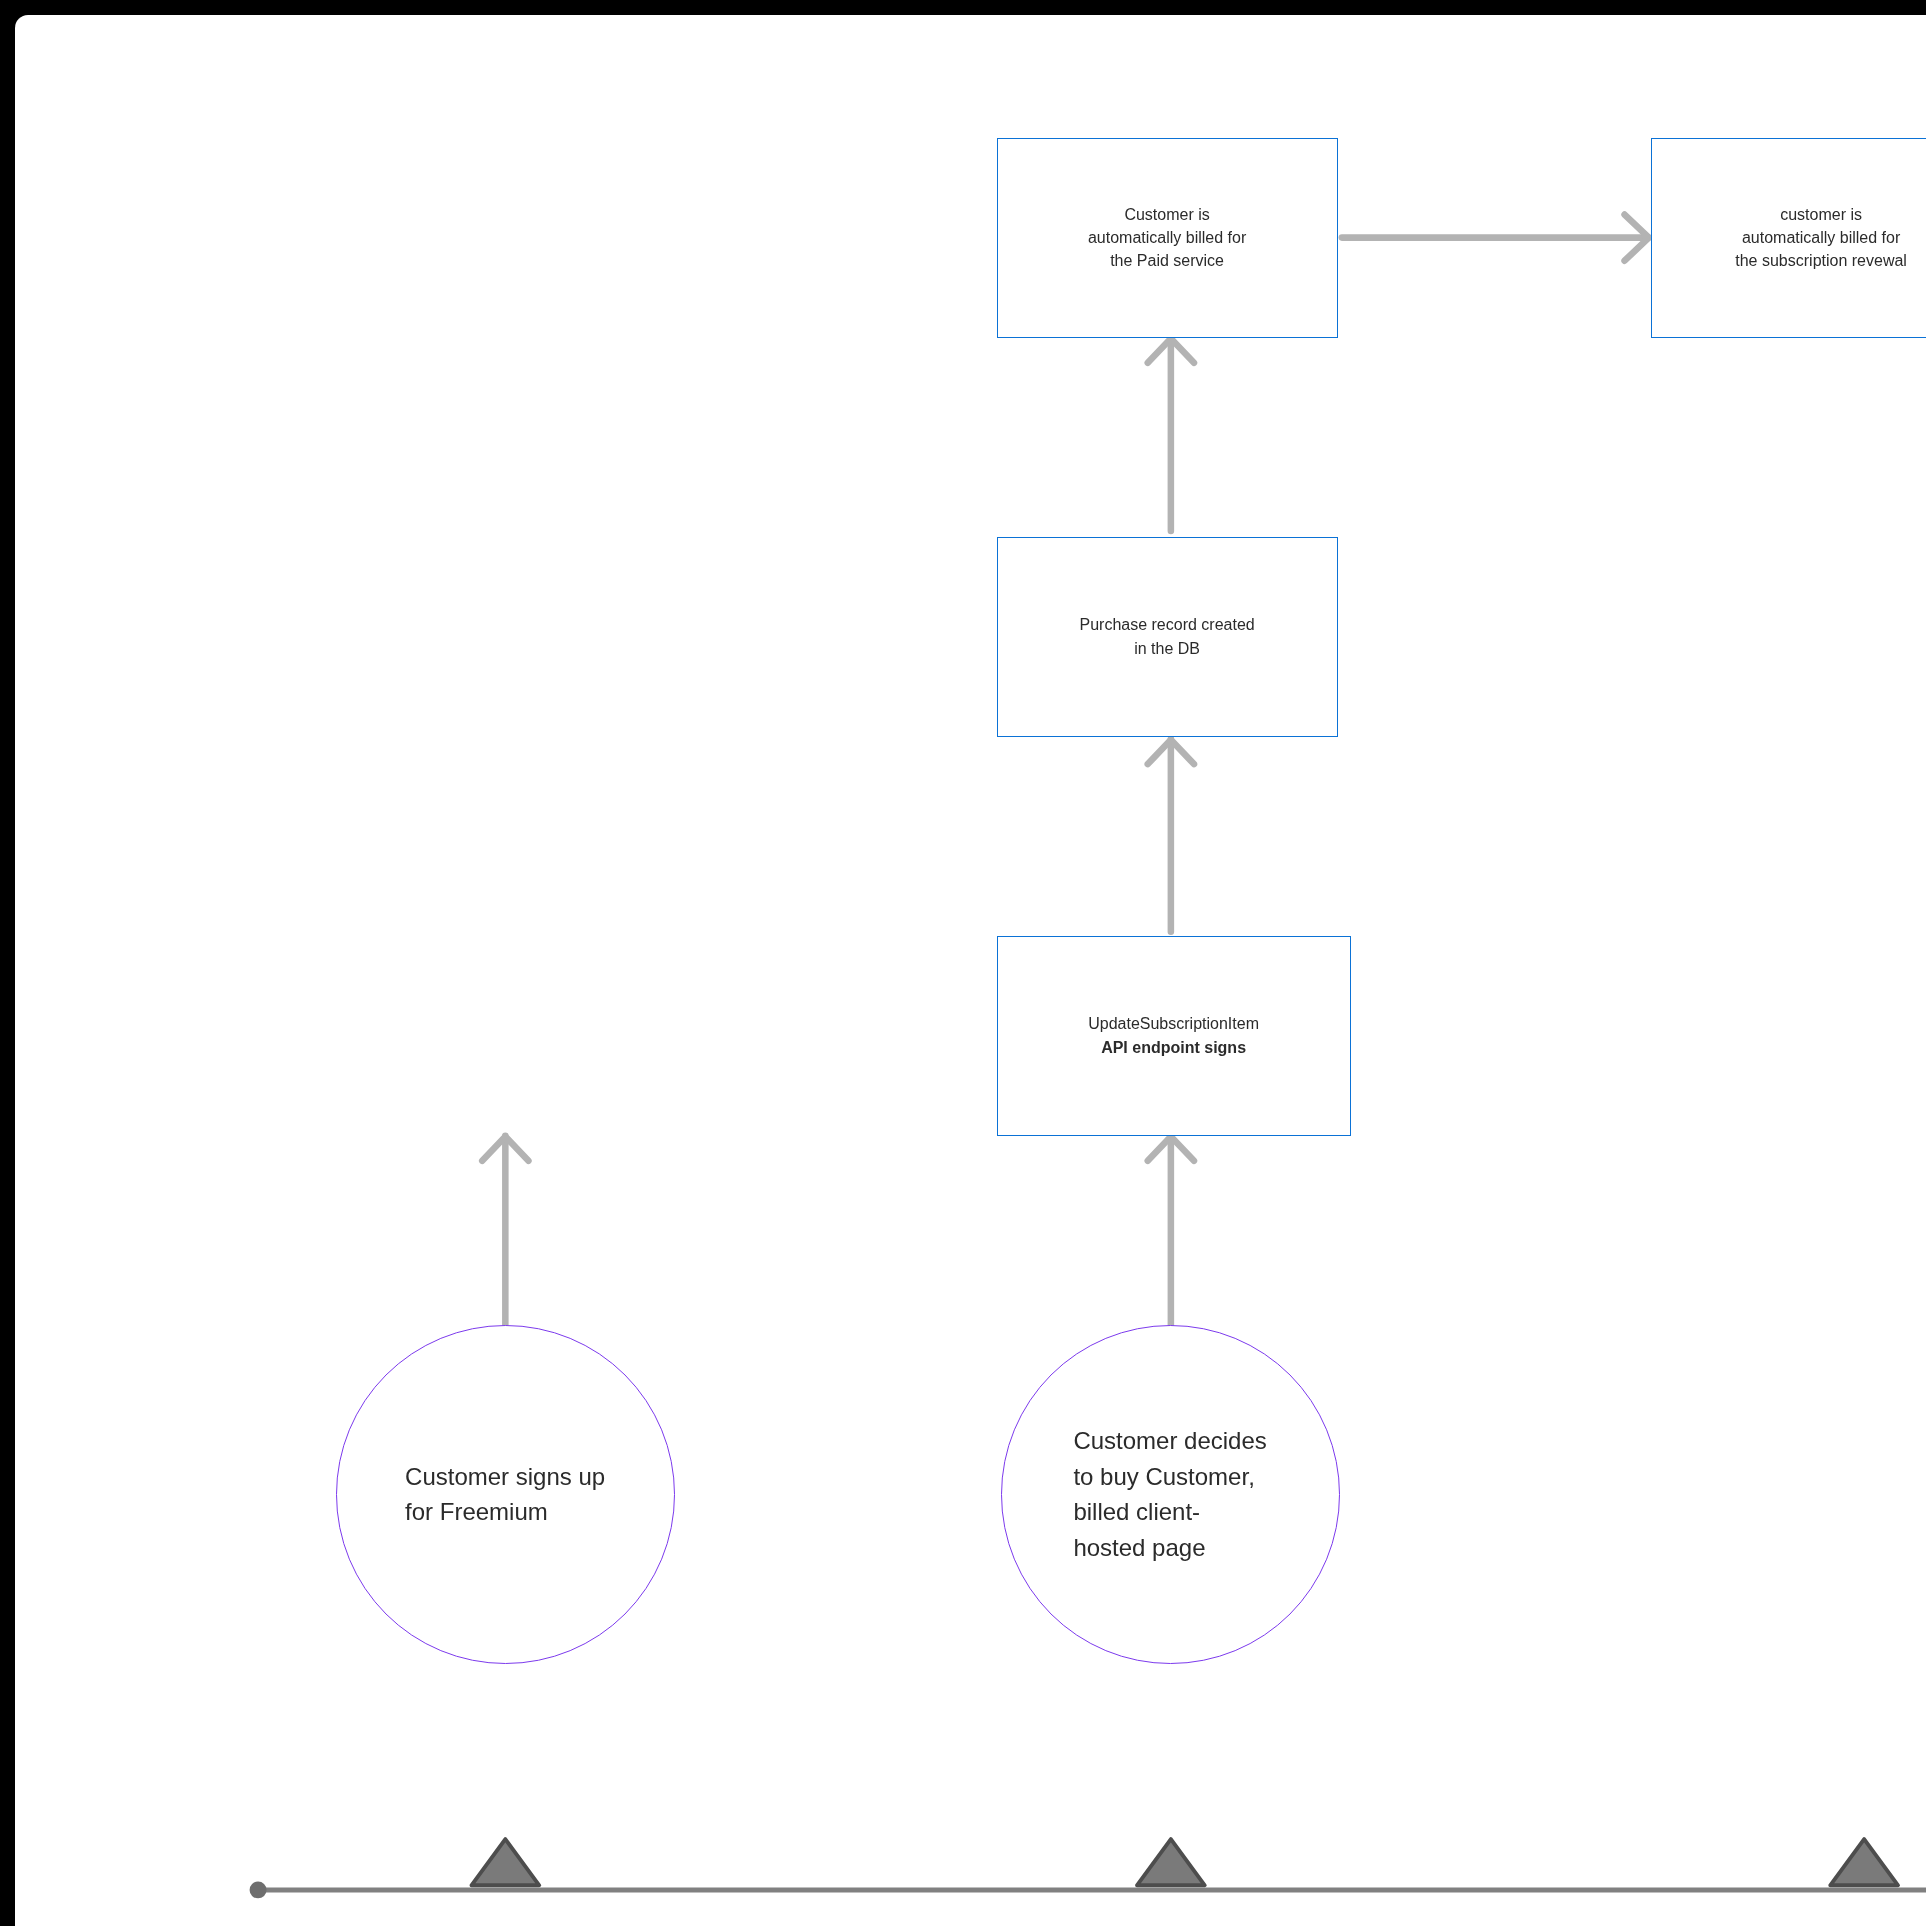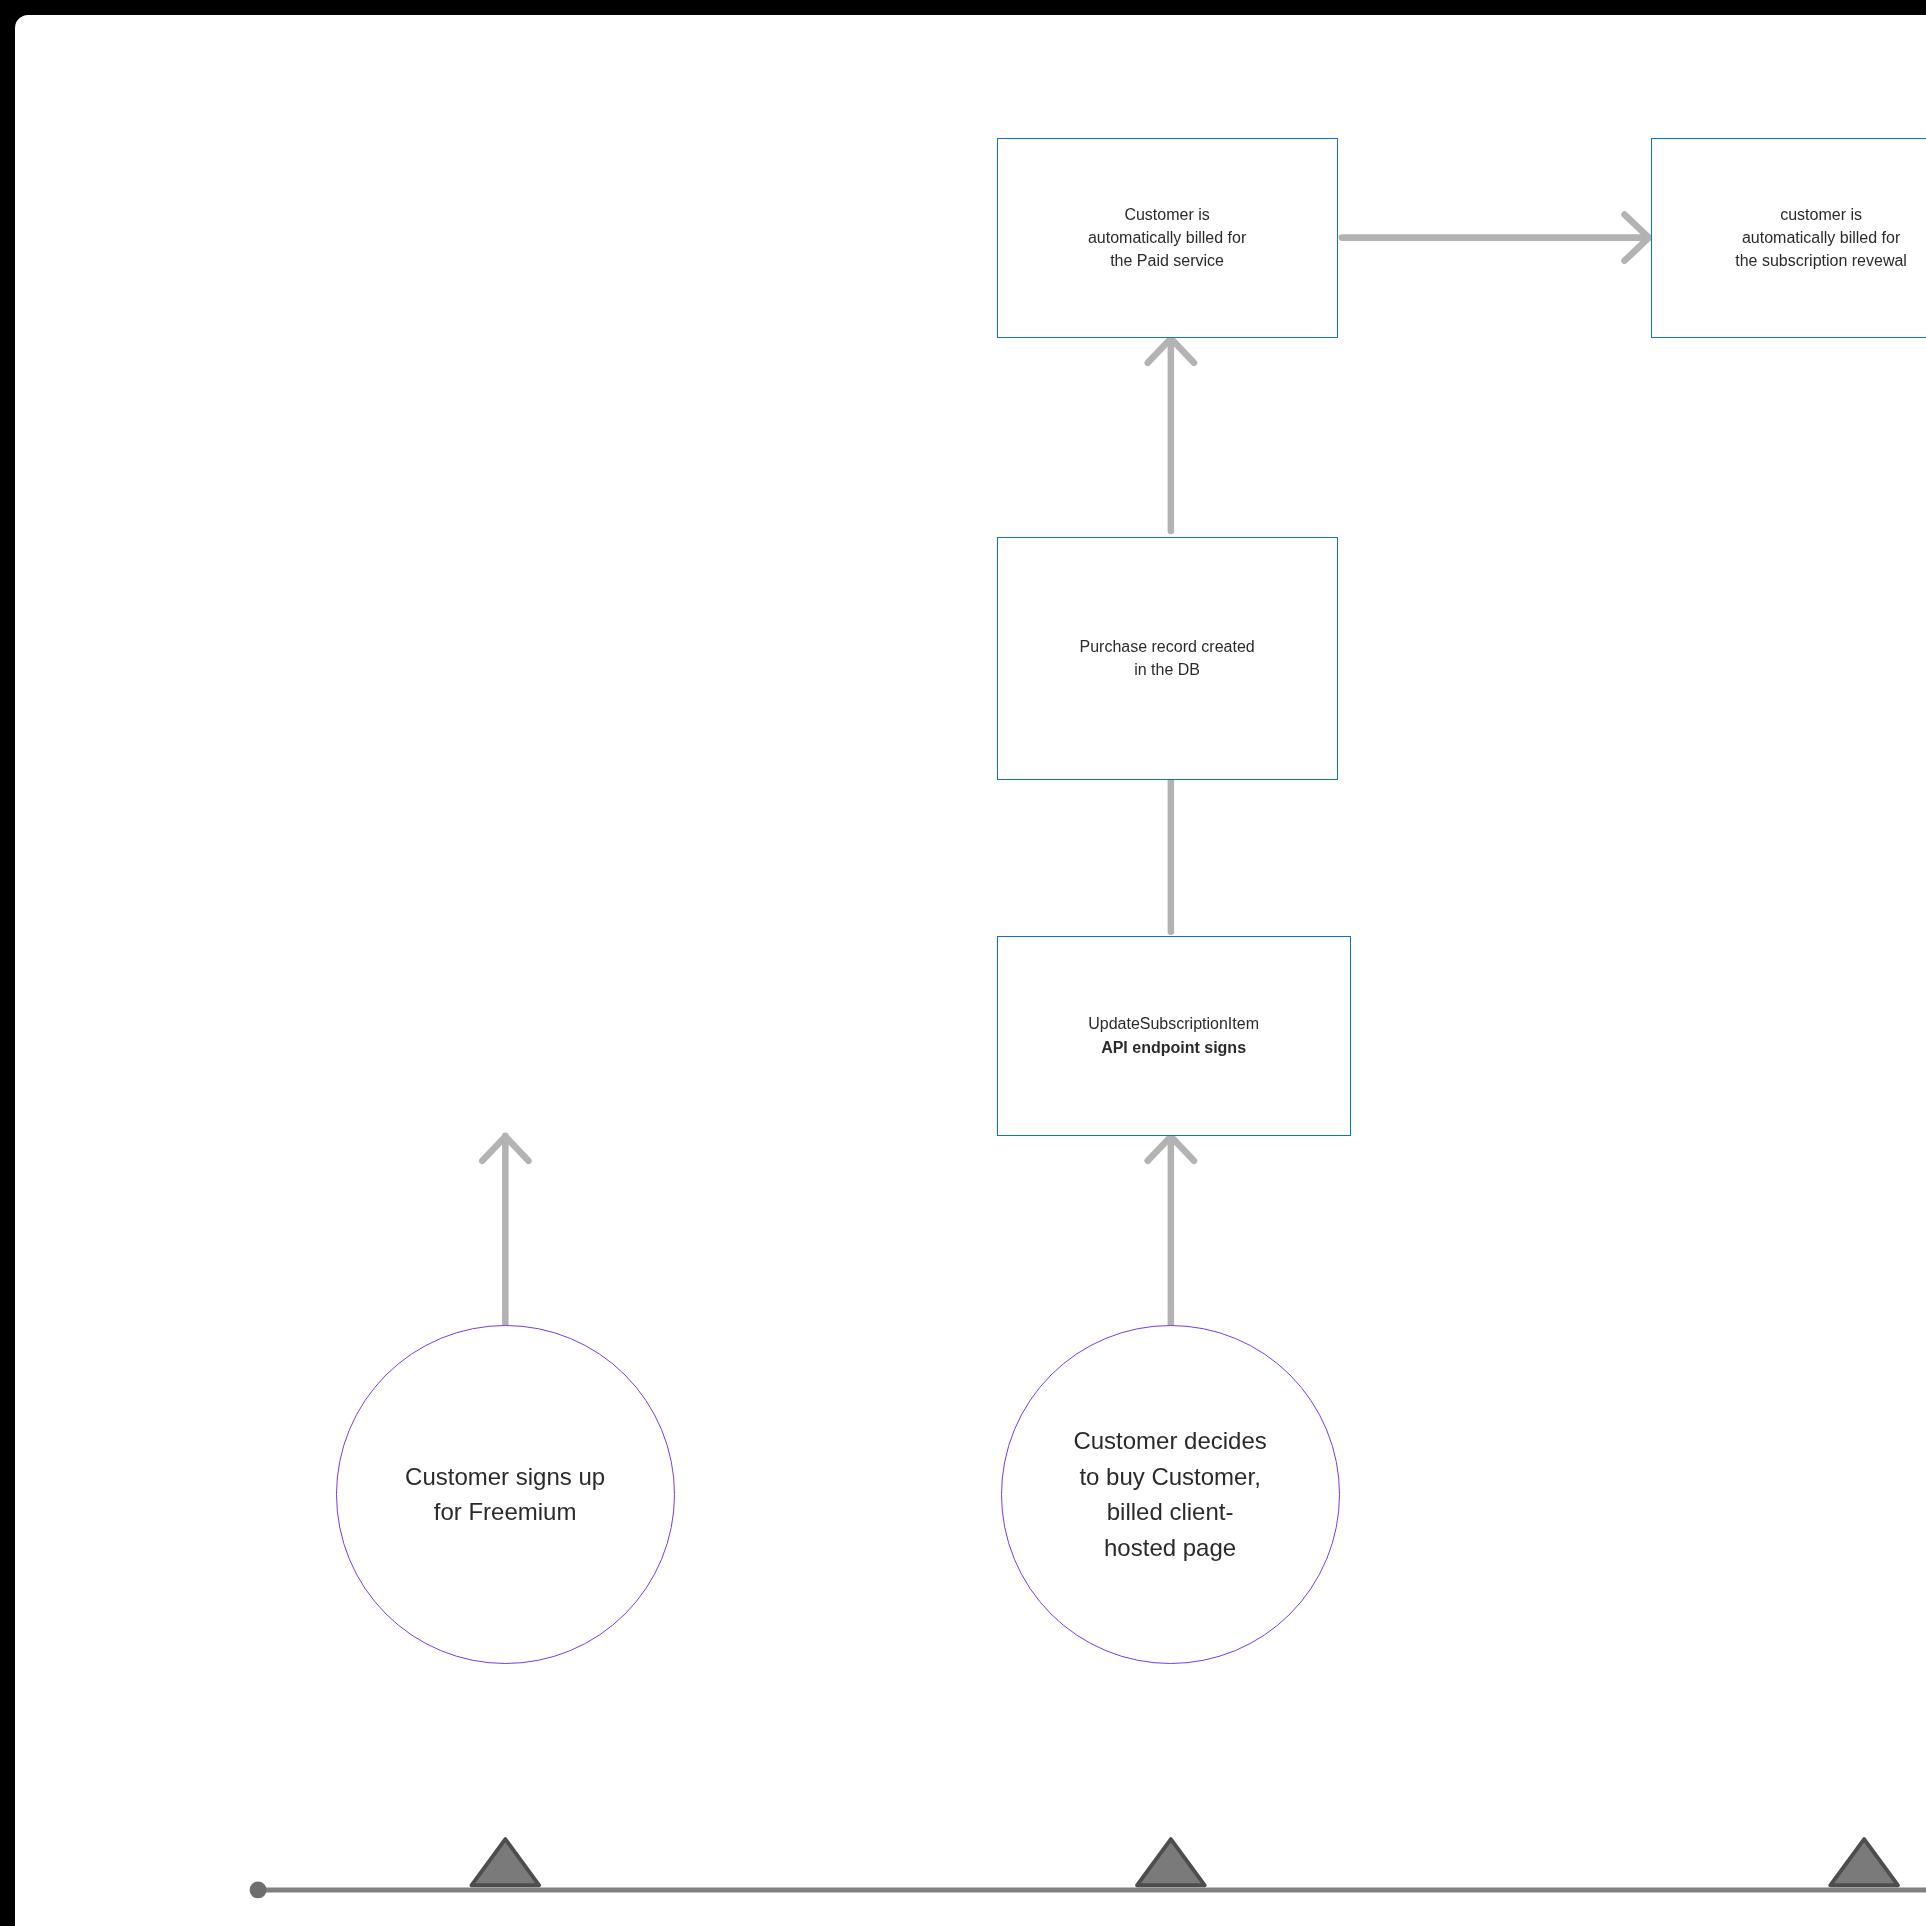--- a/index.html
+++ b/index.html
@@ -55,21 +55,20 @@
 
   .node-circle {
     position: absolute;
     box-sizing: border-box;
     border: 1.9px solid #7c3aed;
     background: #ffffff;
     border-radius: 50%;
     display: flex;
     align-items: center;
     justify-content: center;
-    text-align: center;
     color: #2b2b2b;
     font-size: 24px;
     line-height: 1.48;
     padding: 15.4px;
   }
   .node-circle .txt { display: block; width: 100%; }
 
   
   .conn {
     position: absolute;
@@ -124,21 +123,21 @@
     </div>
 
     <div class="node-box" style="left:1636px; top:123px; width:341px; height:200px;">
       <span>
         <span class="txt">customer is</span>
         <span class="txt">automatically billed for</span>
         <span class="txt">the subscription revewal</span>
       </span>
     </div>
 
-    <div class="node-box" style="left:982px; top:522px; width:341px; height:243px;">
+    <div class="node-box" style="left:982px; top:522px; width:341px; height:200px;">
       <span>
         <span class="txt">Purchase record created</span>
         <span class="txt">in the DB</span>
       </span>
     </div>
 
     <div class="node-box" style="left:982px; top:921px; width:354px; height:200px;">
       <span>
         <span class="txt">UpdateSubscriptionItem</span>
         <span class="txt bold">API endpoint signs</span>

